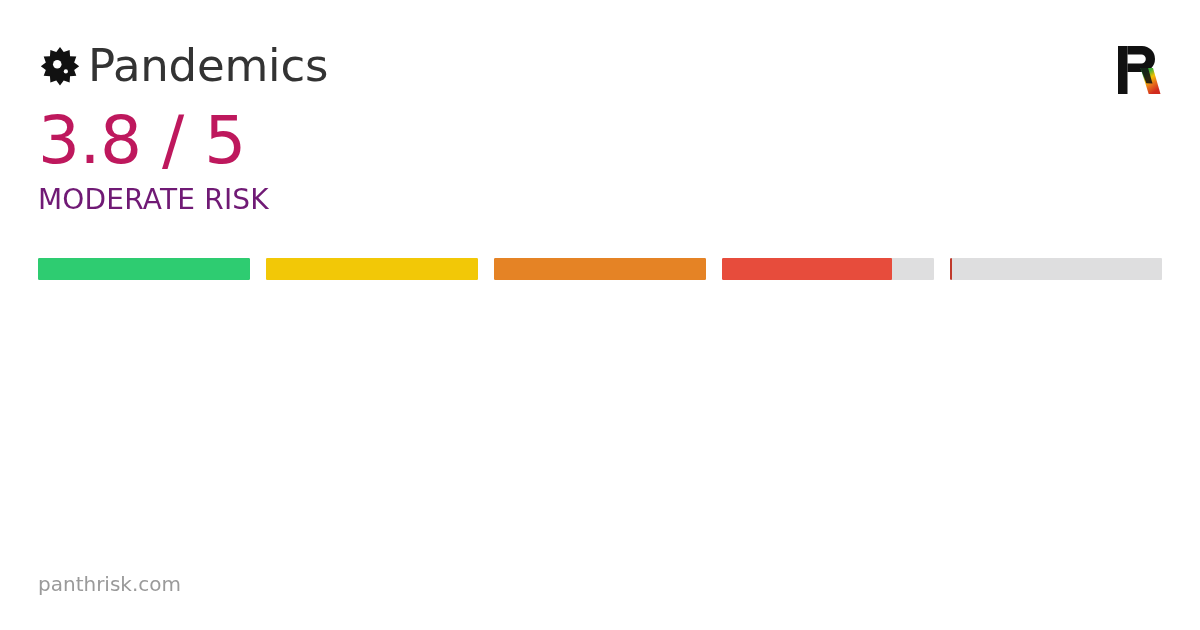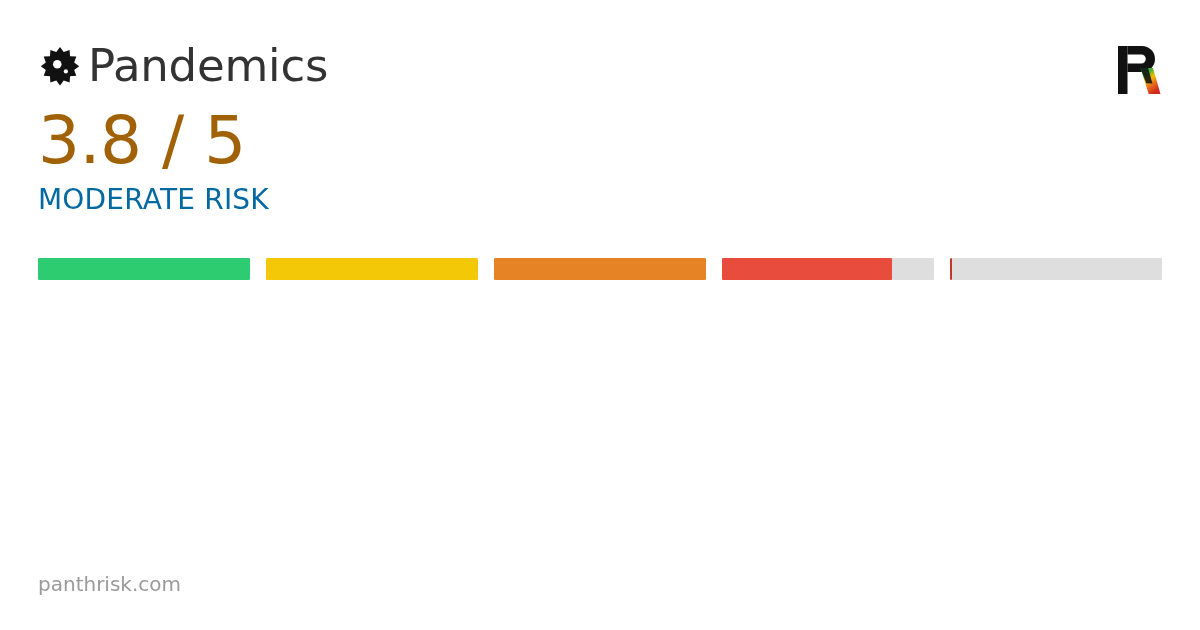--- a/index.html
+++ b/index.html
@@ -184,22 +184,22 @@
         <path d="M11.5 2 h14.5 a13 13 0 0 1 0 26 h-14.5 v-8.5 h13.8 a4.5 4.5 0 0 0 0-9 h-13.8 z" fill="#111111"></path>
 
         <path d="M24.5 24 h12.5 l7.5 26 h-11.8 z" fill="url(#legGrad)"></path>
 
         <path d="M24.5 24 h7.6 l4.4 15.5 -6.2 -0.2 z" fill="#111111" opacity="0.88"></path>
       </svg>
     </span>
   </div>
 
   <div class="score-block">
-    <div class="score-value" style="color: #a16207;">3.8 / 5</div>
-    <div class="risk-label" style="color: #0369a1;">MODERATE RISK</div>
+    <div class="score-value" style="color: #be185d;">3.8 / 5</div>
+    <div class="risk-label" style="color: #701a75;">MODERATE RISK</div>
   </div>
 
   <div class="meter">
     <div class="meter-seg" style="background: rgb(222, 222, 223);">
       <div class="meter-fill" style="background: rgb(46, 204, 113); width: 100%;"></div>
     </div>
     <div class="meter-seg" style="background: rgb(222, 222, 223);">
       <div class="meter-fill" style="background: rgb(242, 200, 7); width: 100%;"></div>
     </div>
     <div class="meter-seg" style="background: rgb(222, 222, 223);">

